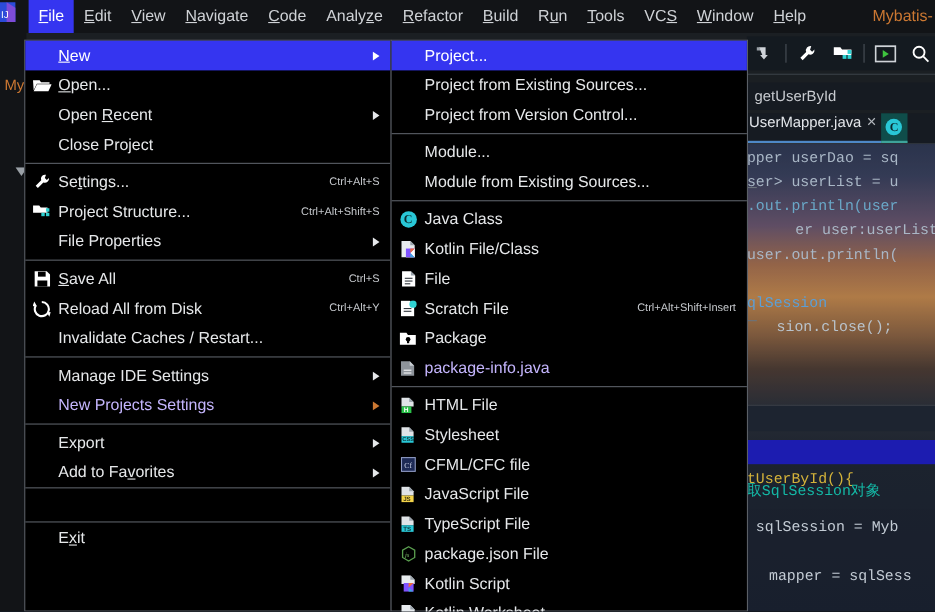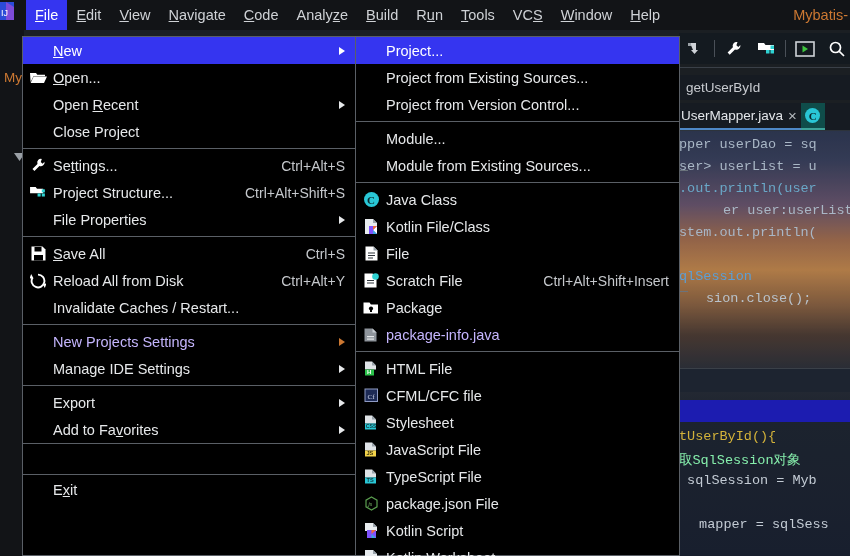--- a/index.html
+++ b/index.html
@@ -63,21 +63,21 @@
     color:#c8cbd0; font-size:13.5px; line-height:25px; padding-left:7px;
     background:#161b22; white-space:nowrap; overflow:hidden;
   }
   .bc-line { position:absolute; left:679px; top:67px; width:171px; height:1px; background:#3a4048; }
 
   .tabstrip {
     position:absolute; left:679px; top:103px; width:171px; height:27px;
     display:flex; align-items:center; background:#161b22;
   }
   .tab {
-    height:27px; display:flex; align-items:center; gap:5px;
+    height:27px; display:flex; align-items:flex-start; gap:5px;
     padding:0 4px 0 2px; color:#e3e6ea; font-size:13.5px; white-space:nowrap;
     border-bottom:2px solid #4e88c7;
   }
   .tab .x { color:#b5babf; font-size:15px; line-height:1; }
   .tab2 {
     height:27px; width:24px; display:flex; align-items:center; justify-content:center;
     background:#0f4d4a; border-bottom:2px solid #3ea39a;
   }
   .tab-underline { position:absolute; left:679px; top:130px; width:171px; height:1px; background:#2d333b; }
 
@@ -117,21 +117,21 @@
 
   .mi {
     position:relative; display:flex; align-items:center;
     height:27px; padding:0 10px 0 0; color:#e6e8ea; font-size:14.5px;
     white-space:nowrap; cursor:default;
   }
   .mi.hl { background:#3535f0; color:#ffffff; }
   .mi .ico { width:30px; min-width:30px; display:flex; align-items:center; justify-content:center; }
   .mi .lbl { flex:0 0 auto; }
   .mi .lbl u { text-decoration:underline; text-underline-offset:1px; }
-  .mi .acc { margin-left:auto; padding-left:26px; color:#c5c8cc; font-size:14px; }
+  .mi .acc { margin-left:auto; padding-left:26px; color:#c5c8cc; font-size:10px; }
   .mi .arrow {
     margin-left:auto; width:0;height:0;
     border-left:6px solid #e6e8ea; border-top:4.5px solid transparent; border-bottom:4.5px solid transparent;
   }
   .mi.hl .arrow { border-left-color:#fff; }
   .mi.orange { color:#c4b5fd; }
   .mi.orange .arrow { border-left-color:#cc7832; }
   .sep { height:1px; background:#5a5f66; margin:3px 0; }
   .sep2 { height:1px; background:#5a5f66; }
 
@@ -187,20 +187,21 @@
         <path d="M11 2 L19 7 L19 20 L11 20 Z" fill="#7d4bd8"></path>
         <text x="6" y="16" font-size="9" fill="#ffffff" font-family="Liberation Sans">IJ</text>
       </svg>
     </span>
     <span class="mb-item sel"><u>F</u>ile</span>
     <span class="mb-item"><u>E</u>dit</span>
     <span class="mb-item"><u>V</u>iew</span>
     <span class="mb-item"><u>N</u>avigate</span>
     <span class="mb-item"><u>C</u>ode</span>
     <span class="mb-item">Analy<u>z</u>e</span>
+    <span class="mb-item"><u>R</u>efactor</span>
     <span class="mb-item"><u>B</u>uild</span>
     <span class="mb-item">R<u>u</u>n</span>
     <span class="mb-item"><u>T</u>ools</span>
     <span class="mb-item">VC<u>S</u></span>
     <span class="mb-item"><u>W</u>indow</span>
     <span class="mb-item"><u>H</u>elp</span>
     <span class="mb-title">Mybatis-</span>
   </div>
 
   <div class="toolbar">
@@ -255,25 +256,25 @@
 
   <div class="panel-div" style="top:368px;"></div>
   <div class="panel-fill" style="top:369px; height:23px;"></div>
   <div class="sel-band" style="top:400px; height:22px;"></div>
 
   <div class="code">
     <div class="cl" style="top:4px;   color:#a9b7c6;">pper userDao = sq</div>
     <div class="cl" style="top:26px;  color:#a9b7c6;">ser&gt; userList = u</div>
     <div class="cl" style="top:48px;  color:#6aa8c8;">.out.println(user</div>
     <div class="cl" style="top:70px;  color:#a9b7c6;margin-left:44px;">er user:userList)</div>
-    <div class="cl" style="top:92px;  color:#a9b7c6;">stem.out.println(</div>
+    <div class="cl" style="top:92px;  color:#a9b7c6;">user.out.println(</div>
     <div class="cl" style="top:136px; color:#5c9fd6;">qlSession</div>
     <div class="cl" style="top:158px; color:#b9c3cc;padding-left:27px;">sion.close();</div>
     <div class="cl" style="top:296px; color:#d4b33a;">tUserById(){</div>
-    <div class="cl" style="top:318px; color:#86efac;">取SqlSession对象</div>
+    <div class="cl" style="top:304px; color:#14b8a6;">取SqlSession对象</div>
     <div class="cl" style="top:340px; color:#c3cbd4;"> sqlSession = Myb</div>
     <div class="cl" style="top:384px; color:#c3cbd4;padding-left:12px;"> mapper = sqlSess</div>
   </div>
   <div class="gutter-mark" style="top:170px;"></div>
   <div class="gutter-mark" style="top:291px;"></div>
 
   <div class="menu" id="file-menu">
 
     <div class="mi hl">
       <span class="ico"></span>
@@ -359,29 +360,29 @@
       <span class="acc">Ctrl+Alt+Y</span>
     </div>
 
     <div class="mi">
       <span class="ico"></span>
       <span class="lbl">Invalidate Caches / Restart...</span>
     </div>
 
     <div class="sep"></div>
 
+    <div class="mi">
+      <span class="ico"></span>
+      <span class="lbl">Manage IDE Settings</span>
+      <span class="arrow"></span>
+    </div>
+
     <div class="mi orange">
       <span class="ico"></span>
       <span class="lbl">New Projects Settings</span>
-      <span class="arrow"></span>
-    </div>
-
-    <div class="mi">
-      <span class="ico"></span>
-      <span class="lbl">Manage IDE Settings</span>
       <span class="arrow"></span>
     </div>
 
     <div class="sep"></div>
 
     <div class="mi">
       <span class="ico"></span>
       <span class="lbl">Export</span>
       <span class="arrow"></span>
     </div>
@@ -516,37 +517,37 @@
           <rect x="1" y="8.5" width="9" height="6" fill="#2bc24a"></rect>
           <text x="3" y="13.4" font-size="6" fill="#ffffff" font-family="Liberation Sans" font-weight="bold">H</text>
         </svg>
       </span>
       <span class="lbl">HTML File</span>
     </div>
 
     <div class="mi">
       <span class="ico">
         <svg class="g" width="15" height="15" viewBox="0 0 15 15">
-          <rect x="1" y="1" width="12.5" height="12.5" fill="#1d2a55" stroke="#8f9bc4" stroke-width="1"></rect>
-          <text x="3.5" y="10.6" font-size="7" fill="#cfd6ea" font-family="Liberation Serif">Cf</text>
-        </svg>
-      </span>
-      <span class="lbl">CFML/CFC file</span>
-    </div>
-
-    <div class="mi">
-      <span class="ico">
-        <svg class="g" width="15" height="15" viewBox="0 0 15 15">
           <path d="M1 0.5 h7 l4 4 v4 h-11 z" fill="#dfe3e7"></path>
           <path d="M8 0.5 l4 4 h-4 z" fill="#9aa3ab"></path>
           <rect x="1" y="8.5" width="11" height="6" fill="#29c7d6"></rect>
           <text x="1.7" y="13.3" font-size="5.2" fill="#10343a" font-family="Liberation Sans" font-weight="bold">CSS</text>
         </svg>
       </span>
       <span class="lbl">Stylesheet</span>
+    </div>
+
+    <div class="mi">
+      <span class="ico">
+        <svg class="g" width="15" height="15" viewBox="0 0 15 15">
+          <rect x="1" y="1" width="12.5" height="12.5" fill="#1d2a55" stroke="#8f9bc4" stroke-width="1"></rect>
+          <text x="3.5" y="10.6" font-size="7" fill="#cfd6ea" font-family="Liberation Serif">Cf</text>
+        </svg>
+      </span>
+      <span class="lbl">CFML/CFC file</span>
     </div>
 
     <div class="mi">
       <span class="ico">
         <svg class="g" width="15" height="15" viewBox="0 0 15 15">
           <path d="M1 0.5 h7 l4 4 v4 h-11 z" fill="#dfe3e7"></path>
           <path d="M8 0.5 l4 4 h-4 z" fill="#9aa3ab"></path>
           <rect x="1" y="8.5" width="11" height="6" fill="#f2d34a"></rect>
           <text x="2.5" y="13.4" font-size="5.6" fill="#3a3210" font-family="Liberation Sans" font-weight="bold">JS</text>
         </svg>

